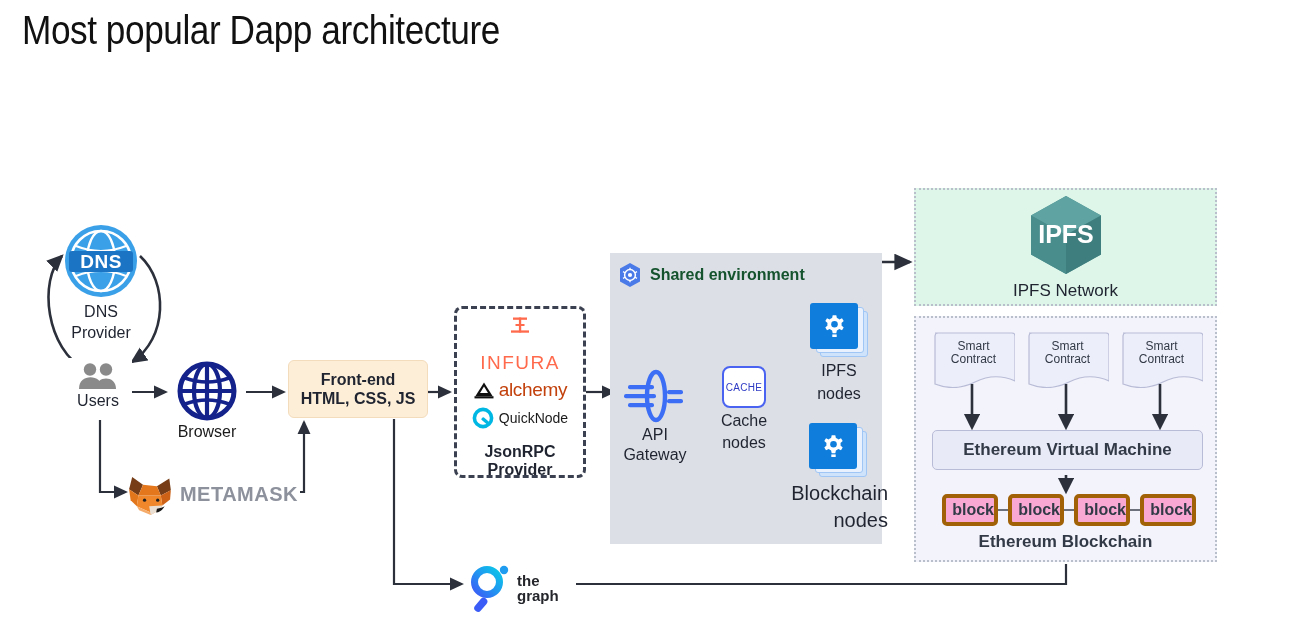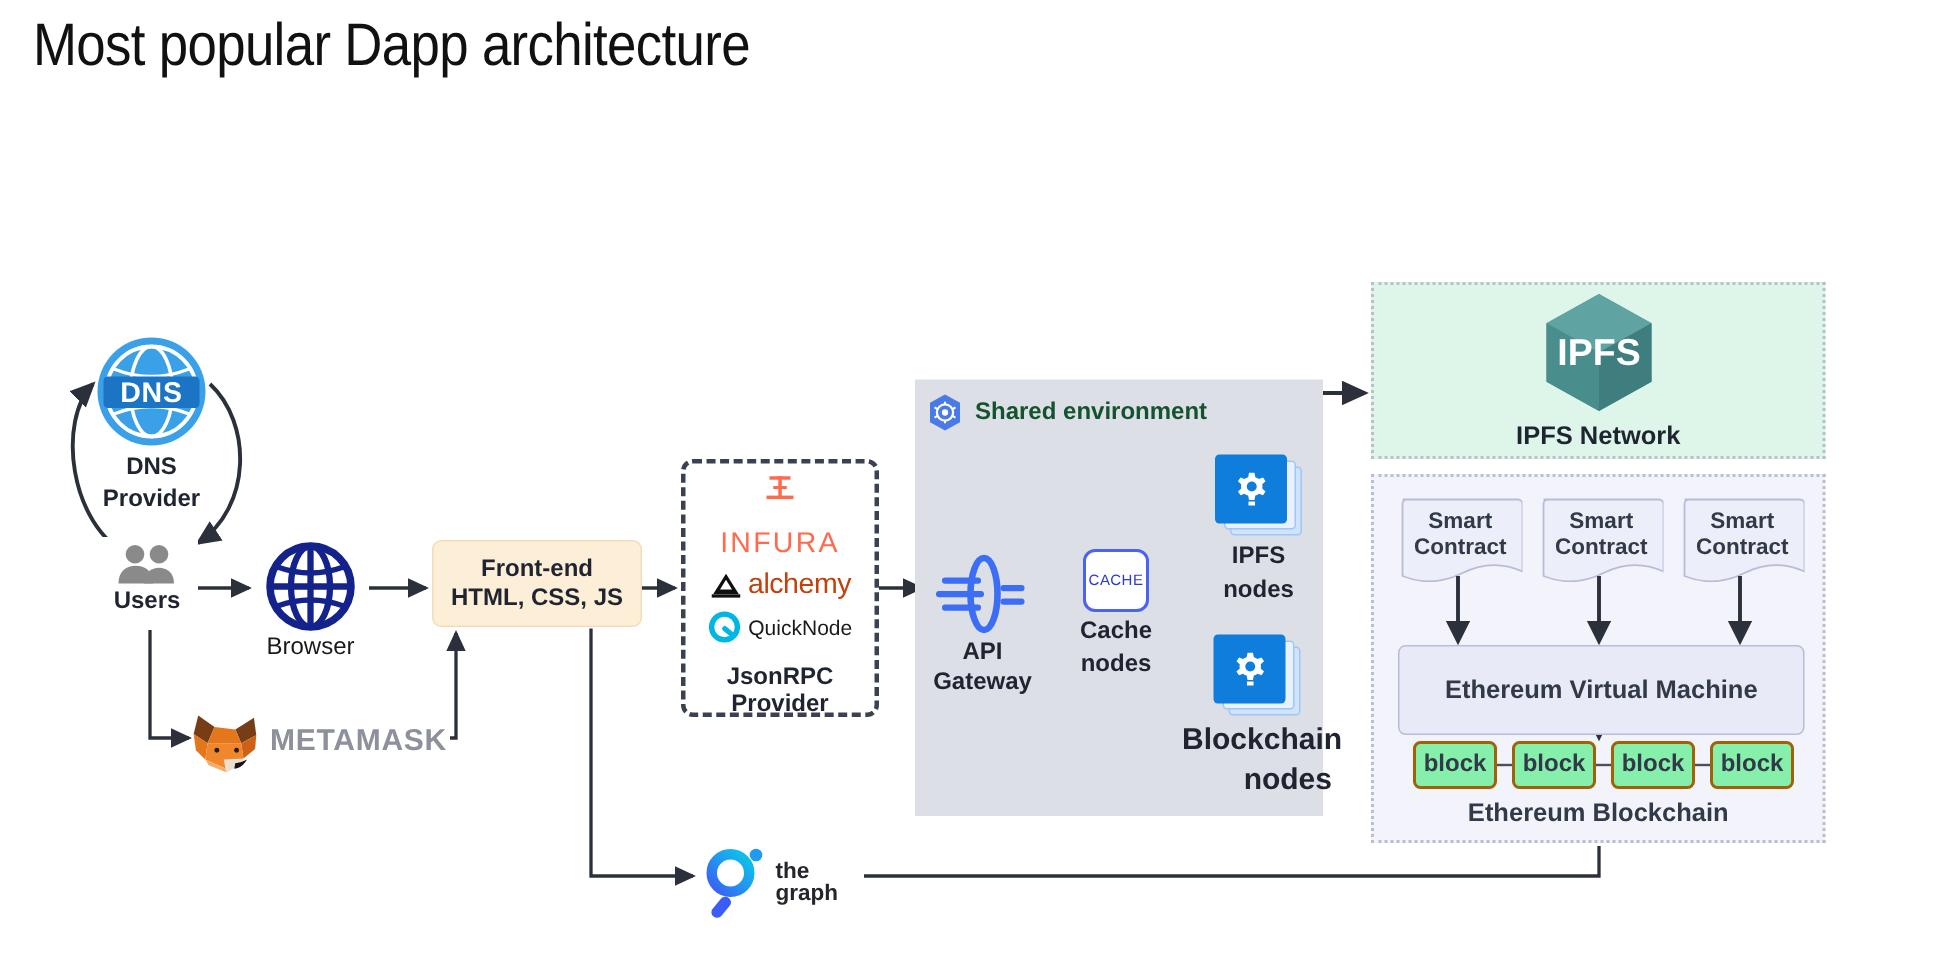--- a/index.html
+++ b/index.html
@@ -19,21 +19,21 @@
     color: #111111;
     letter-spacing: -0.5px;
     transform: scaleX(0.88);
     transform-origin: left center;
     white-space: nowrap;
   }
 
   svg.wires { position:absolute; left:0; top:0; width:1293px; height:641px; pointer-events:none; }
 
   .node { position: absolute; }
-  .lbl { font-weight: bold; color:#1f2430; text-align:center; line-height:1.12; }
+  .lbl { font-weight: normal; color:#1f2430; text-align:center; line-height:1.12; }
 
   
   #dns-provider { left: 48px; top: 222px; width: 106px; text-align:center; }
   #dns-provider .lbl { font-size: 16px; margin-top: 3px; }
 
   
   #users { left: 64px; top: 358px; width: 68px; height: 62px;
            background:#ffffff; display:flex; flex-direction:column;
            align-items:center; justify-content:flex-start; padding-top:4px; }
   #users .lbl { font-size: 16px; margin-top: 2px; }
@@ -116,36 +116,36 @@
   }
   #eth-chain .chain-label {
     position:absolute; left:0; right:0; bottom:8px; text-align:center;
     font-size:17px; font-weight:bold; color:#333a47;
   }
   .contract {
     position:absolute; top:14px; width:83px; height:56px;
   }
   .contract .ctext {
     position:absolute; left:0; right:0; top:8px;
-    font-size:15px; font-weight:bold; color:#333a47; text-align:center; line-height:1.1;
+    font-size:12px; font-weight:normal; color:#333a47; text-align:center; line-height:1.1;
     z-index:2;
   }
   #c1 { left: 16px; } #c2 { left: 110px; } #c3 { left: 204px; }
 
   #evm {
-    position:absolute; left:16px; top:112px; width:271px; height:60px;
+    position:absolute; left:16px; top:112px; width:271px; height:40px;
     background:#e9eaf8; border:1px solid #b9bcd6; border-radius:5px;
     display:flex; align-items:center; justify-content:center;
   }
   #evm span { font-size:17px; font-weight:bold; color:#333a47; }
 
   .blockbox {
     position:absolute; top:176px; width:56px; height:32px;
-    background:#86efac; border:2px solid #a16207; border-radius:5px;
-    display:flex; align-items:center; justify-content:center;
+    background:#f9a8d4; border:4px solid #a16207; border-radius:5px;
+    display:flex; align-items:center; justify-content:flex-end;
   }
   .blockbox span { font-size:16px; font-weight:bold; color:#333a47; }
   #b1 { left:26px; } #b2 { left:108px; } #b3 { left:175px; } #b4 { left:242px; }
   #b1 { left:26px; } #b2 { left:92px; } #b3 { left:158px; } #b4 { left:224px; }
 
   
   #thegraph { left: 466px; top: 562px; width: 110px; display:flex; align-items:center; gap:5px; }
   #thegraph .tg-text { font-size:15px; font-weight:bold; color:#24262c; line-height:1.02; }
 </style>
 </head>

